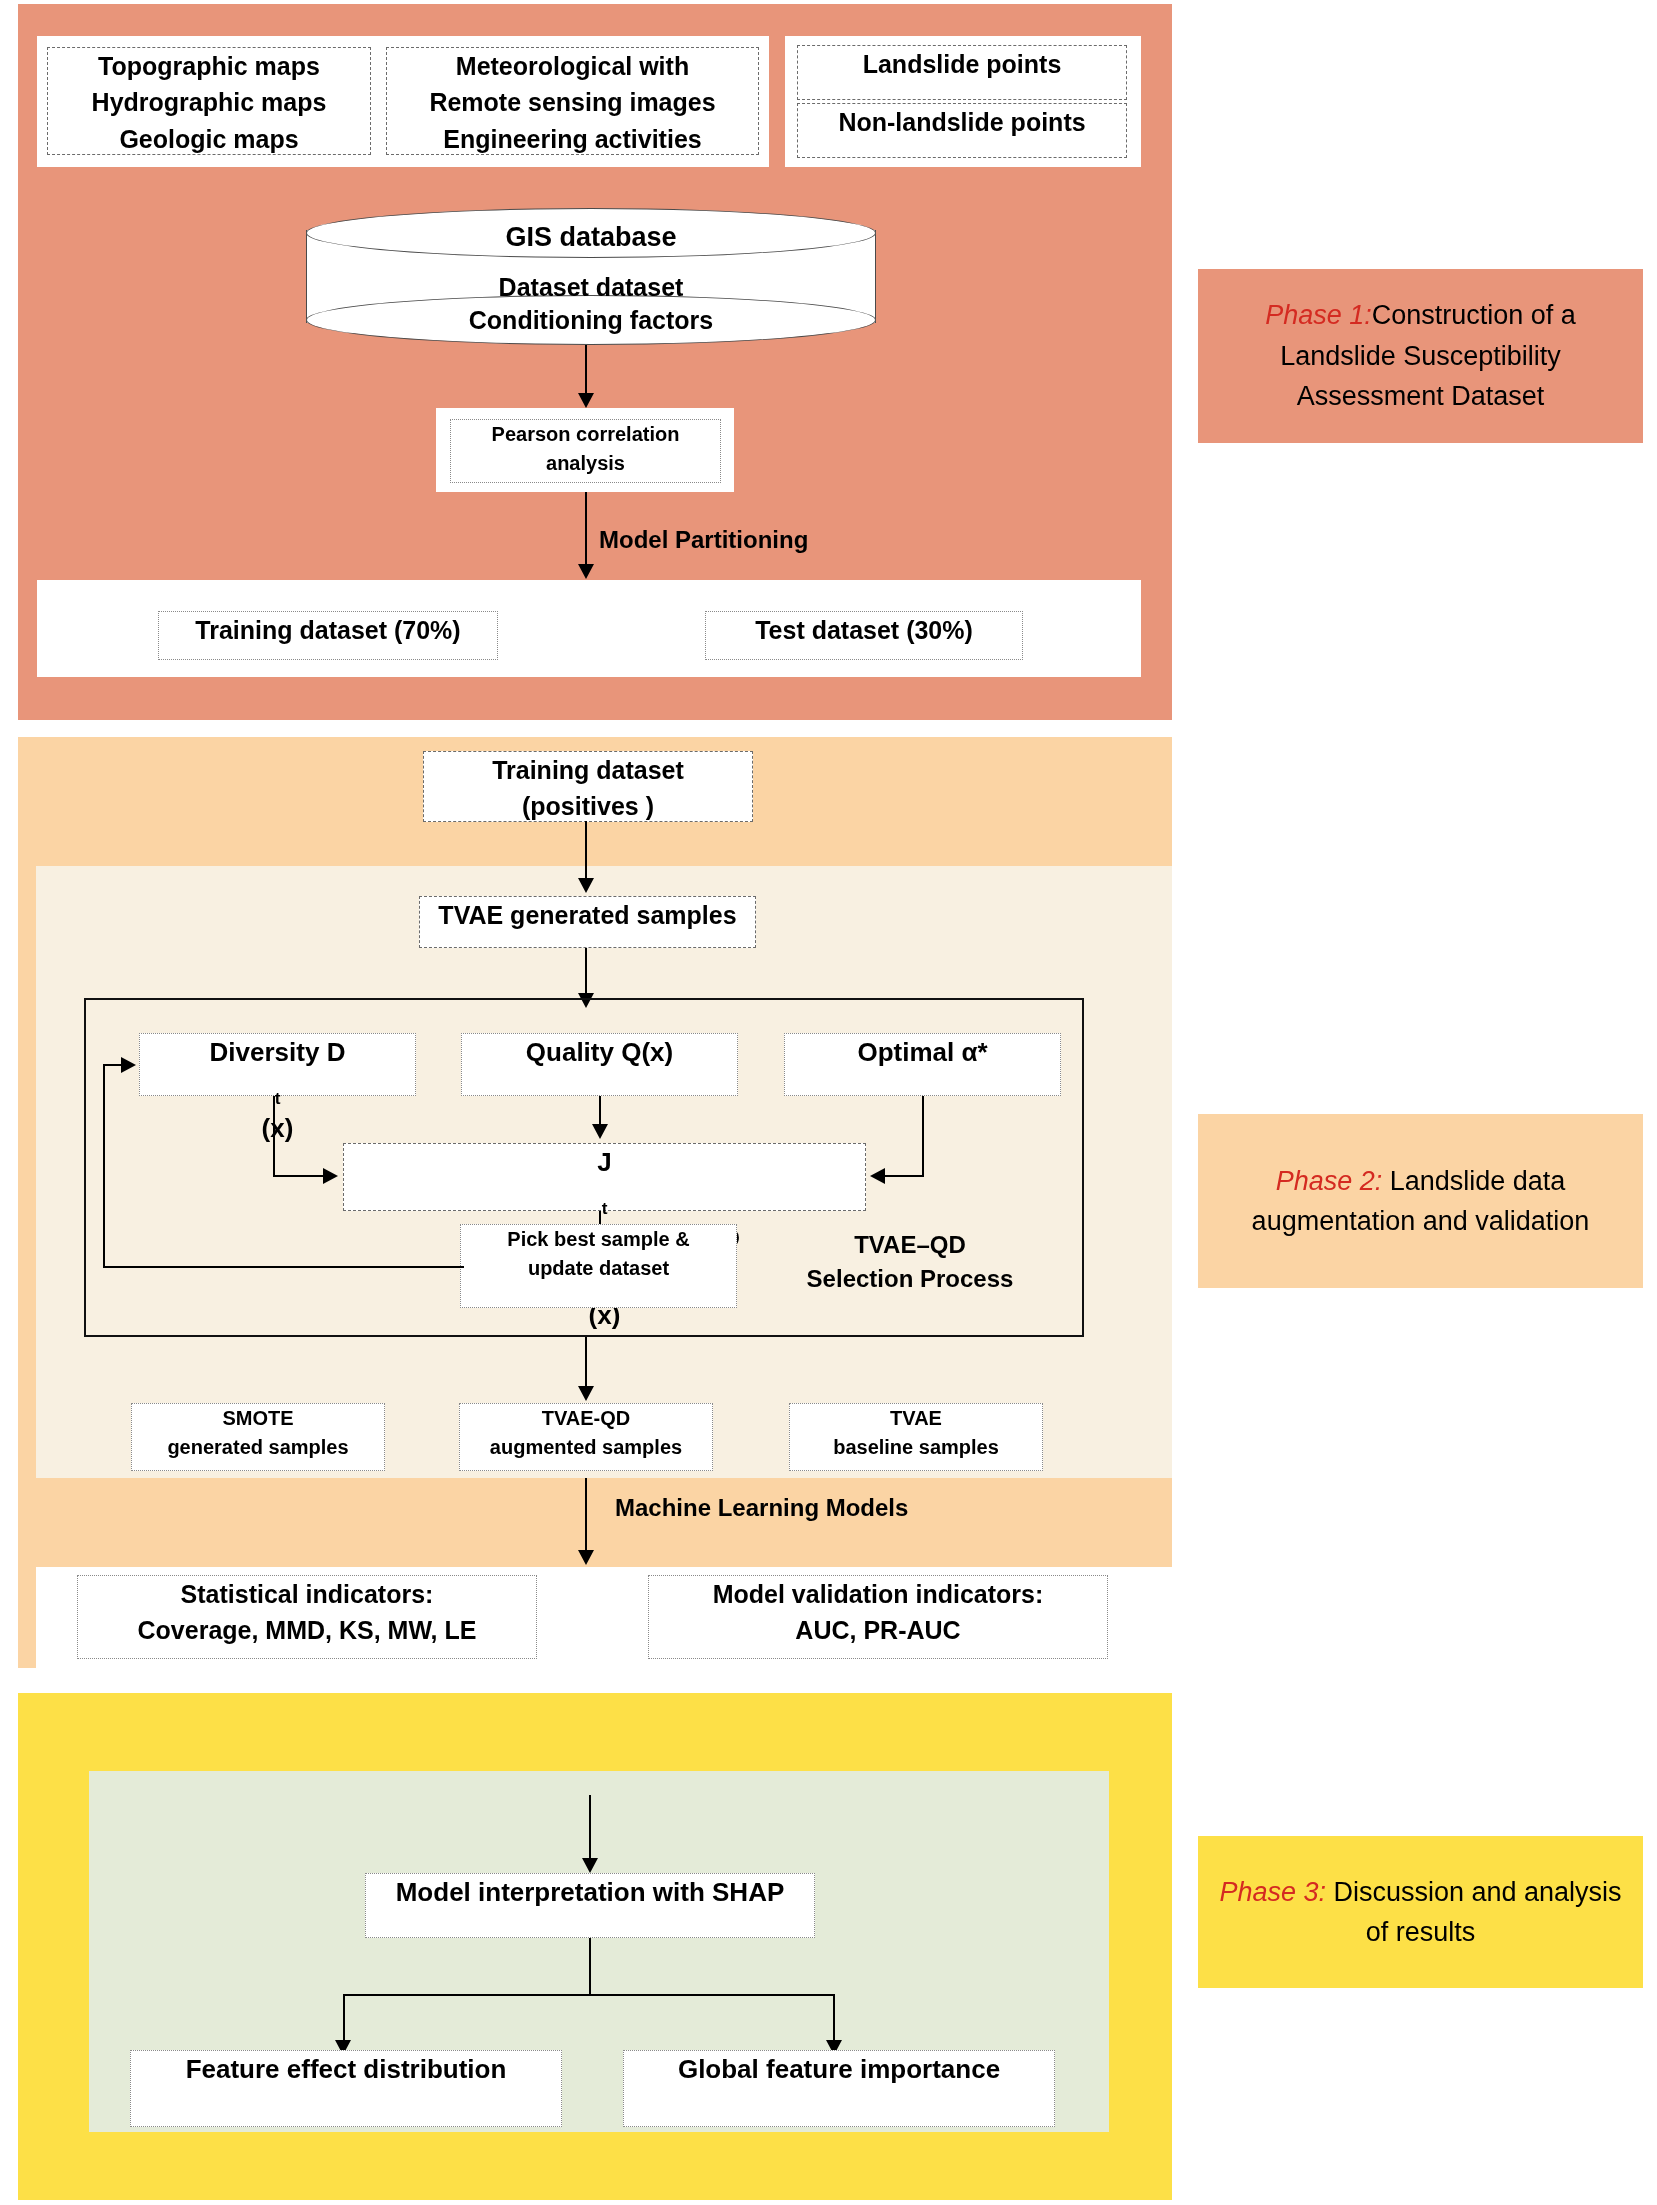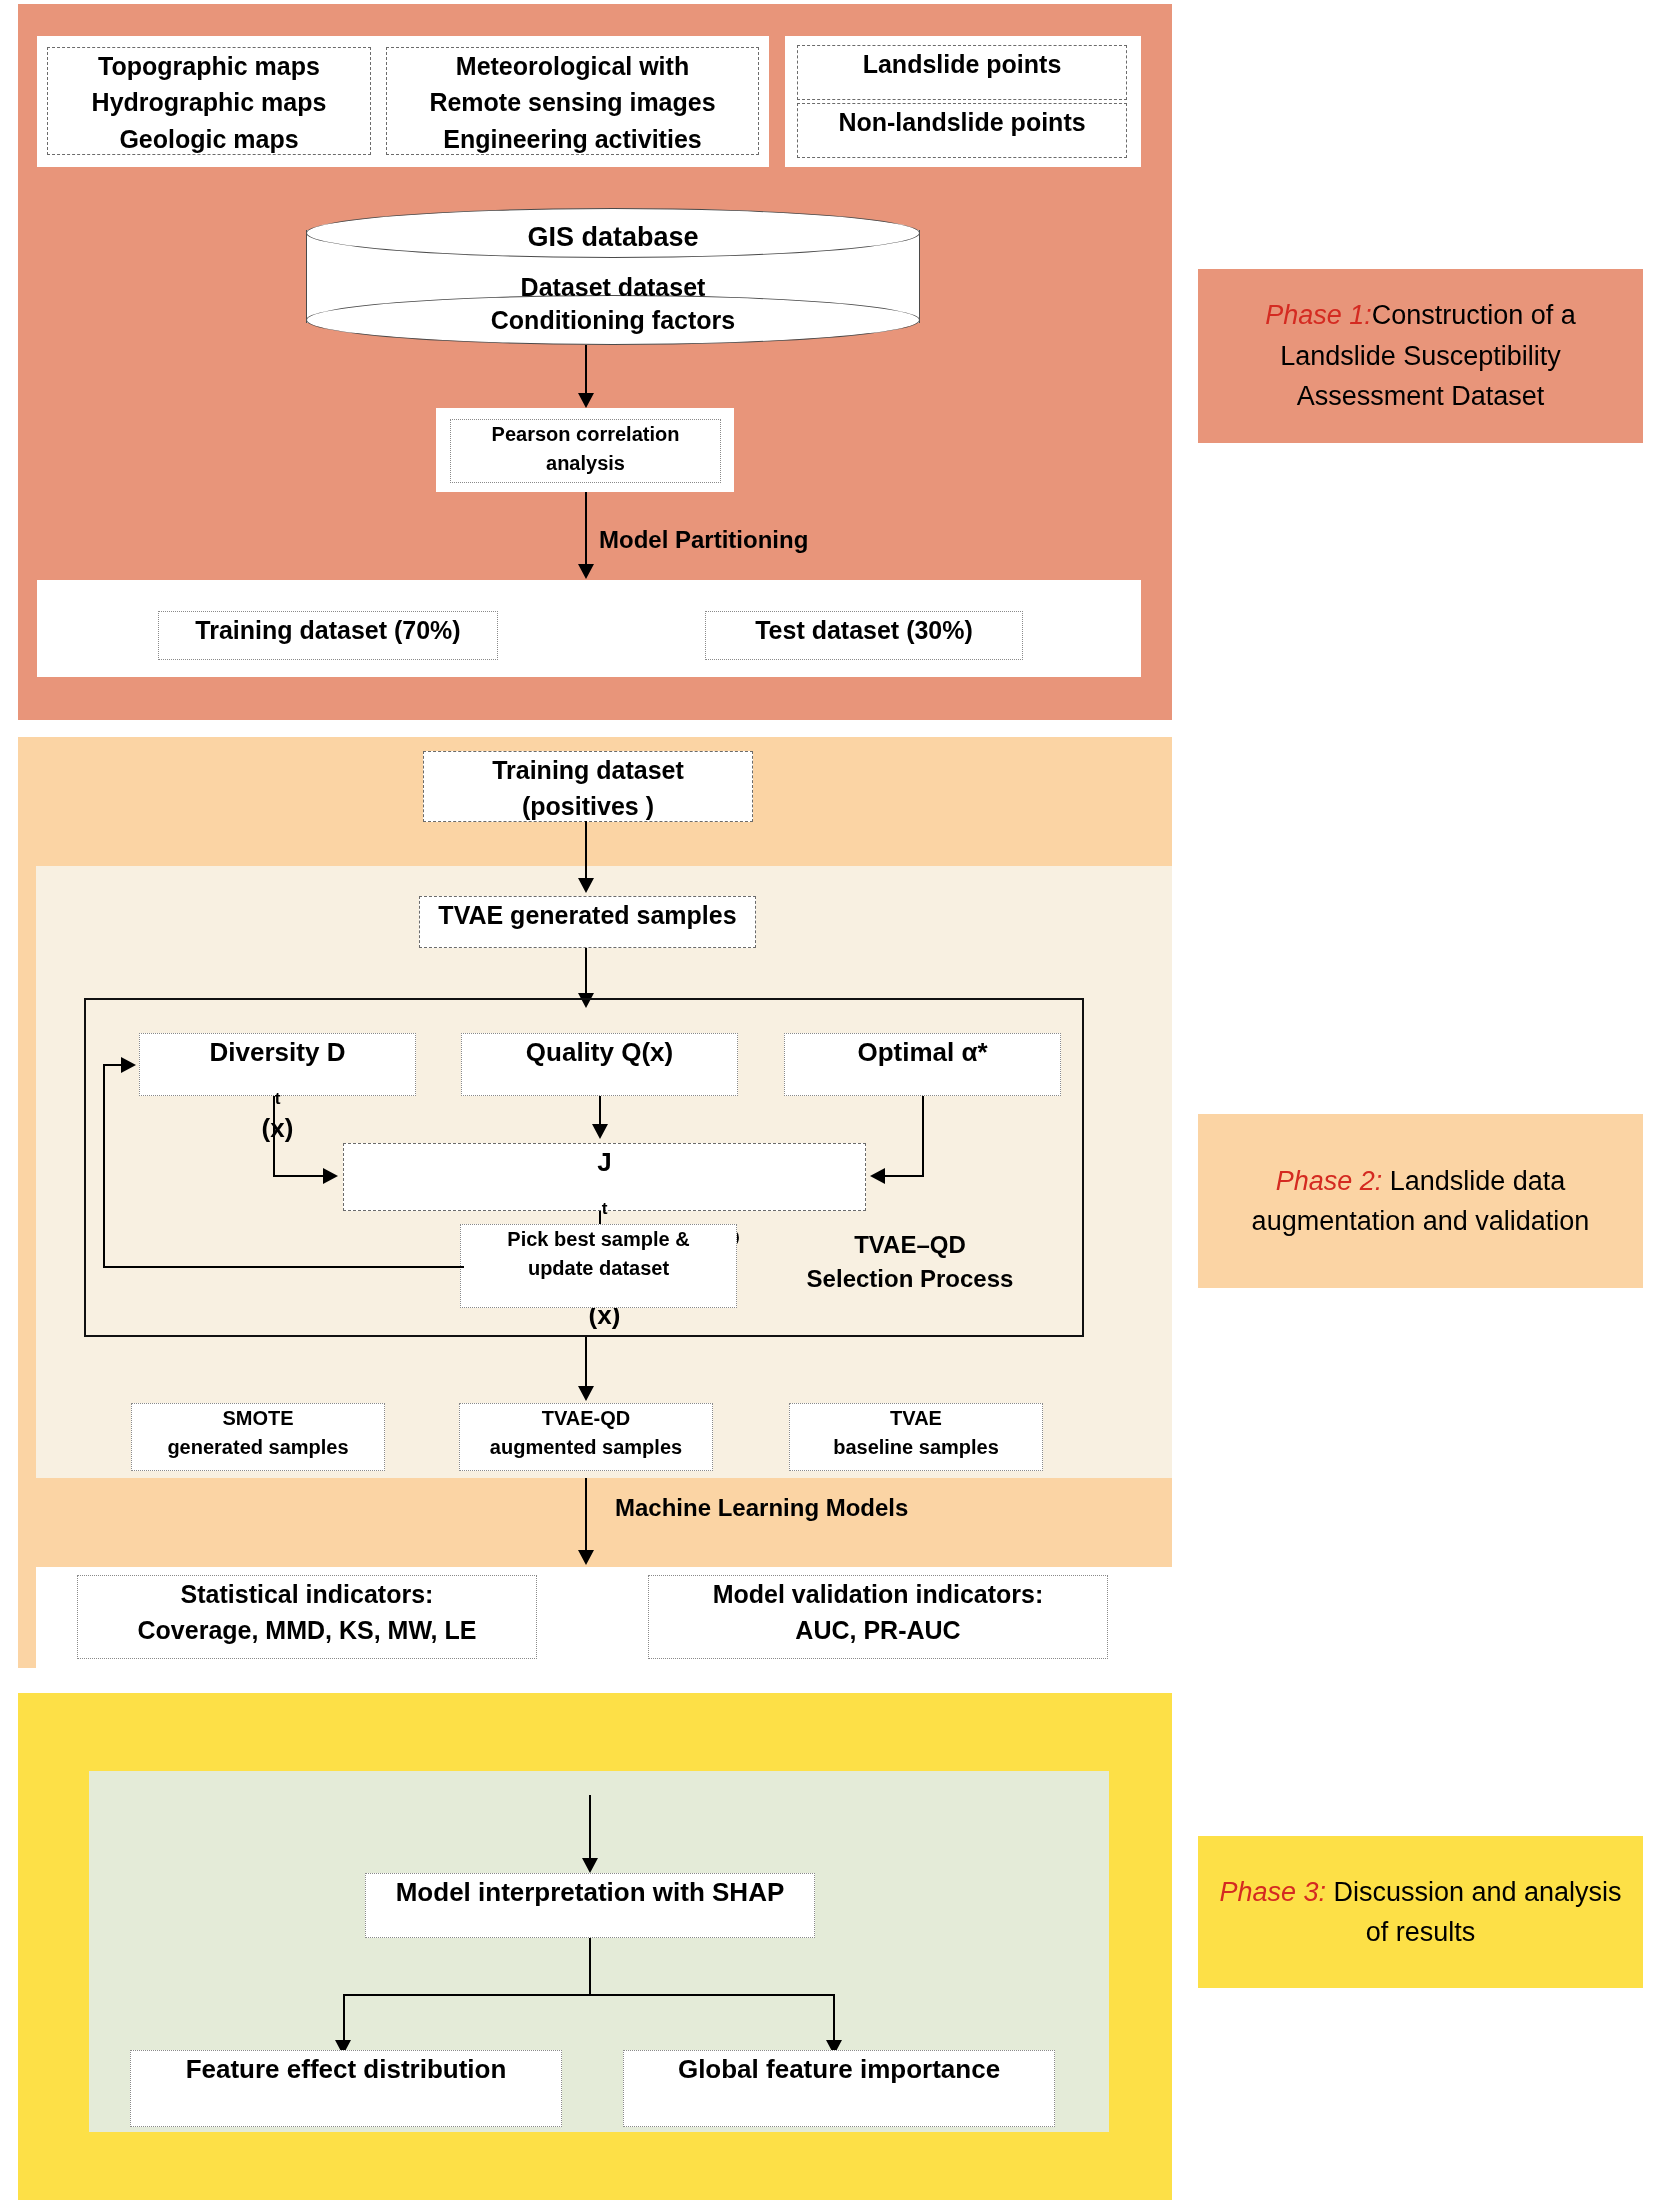--- a/index.html
+++ b/index.html
@@ -22,21 +22,21 @@
   .dbox span{display:block;line-height:1.45;}
 
   .solidbox{position:absolute;box-sizing:border-box;background:#ffffff;}
 
   .txt{font-weight:bold;color:#000;}
   .s46{font-size:20px;}
   .s48{font-size:25px;}
   .s50{font-size:26px;}
 
   
-  .cyl{position:absolute;padding-left:44px;}
+  .cyl{position:absolute;}
   .cyl-body{position:absolute;left:0;right:0;top:22px;bottom:22px;
             background:#ffffff;border-left:1.6px solid #4a4a4a;border-right:1.6px solid #4a4a4a;}
   .cyl-top{position:absolute;left:0;right:0;top:0;height:50px;
            background:#ffffff;border:1.6px solid #4a4a4a;border-radius:50%;box-sizing:border-box;}
   .cyl-bot{position:absolute;left:0;right:0;bottom:0;height:50px;
            background:#ffffff;border:1.6px solid #4a4a4a;border-radius:50%;box-sizing:border-box;}
   .cyl-txt{position:absolute;left:0;right:0;top:0;bottom:0;display:flex;
            flex-direction:column;align-items:center;justify-content:flex-start;
            padding-top:13.6px;z-index:5;}
   .cyl-txt .title{font-size:27px;font-weight:bold;margin-bottom:18px;}

